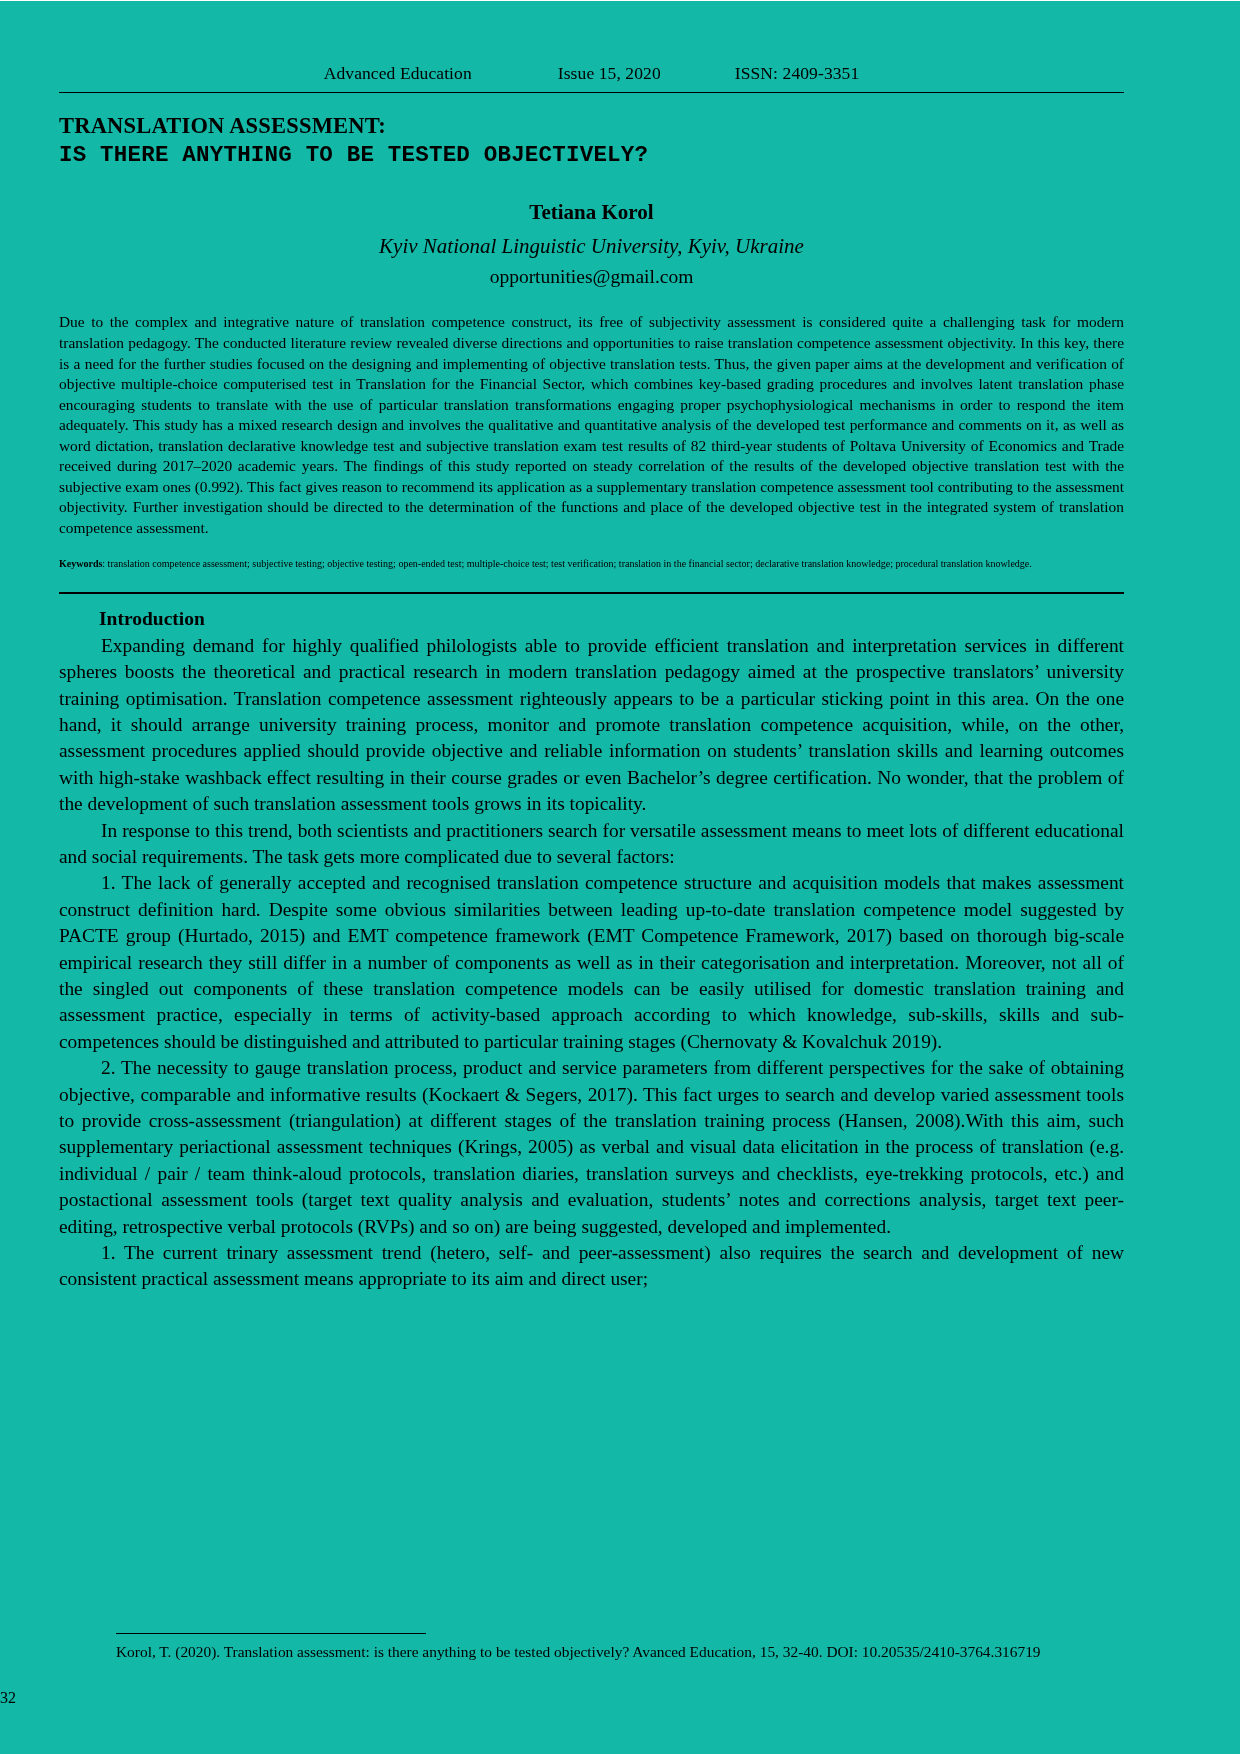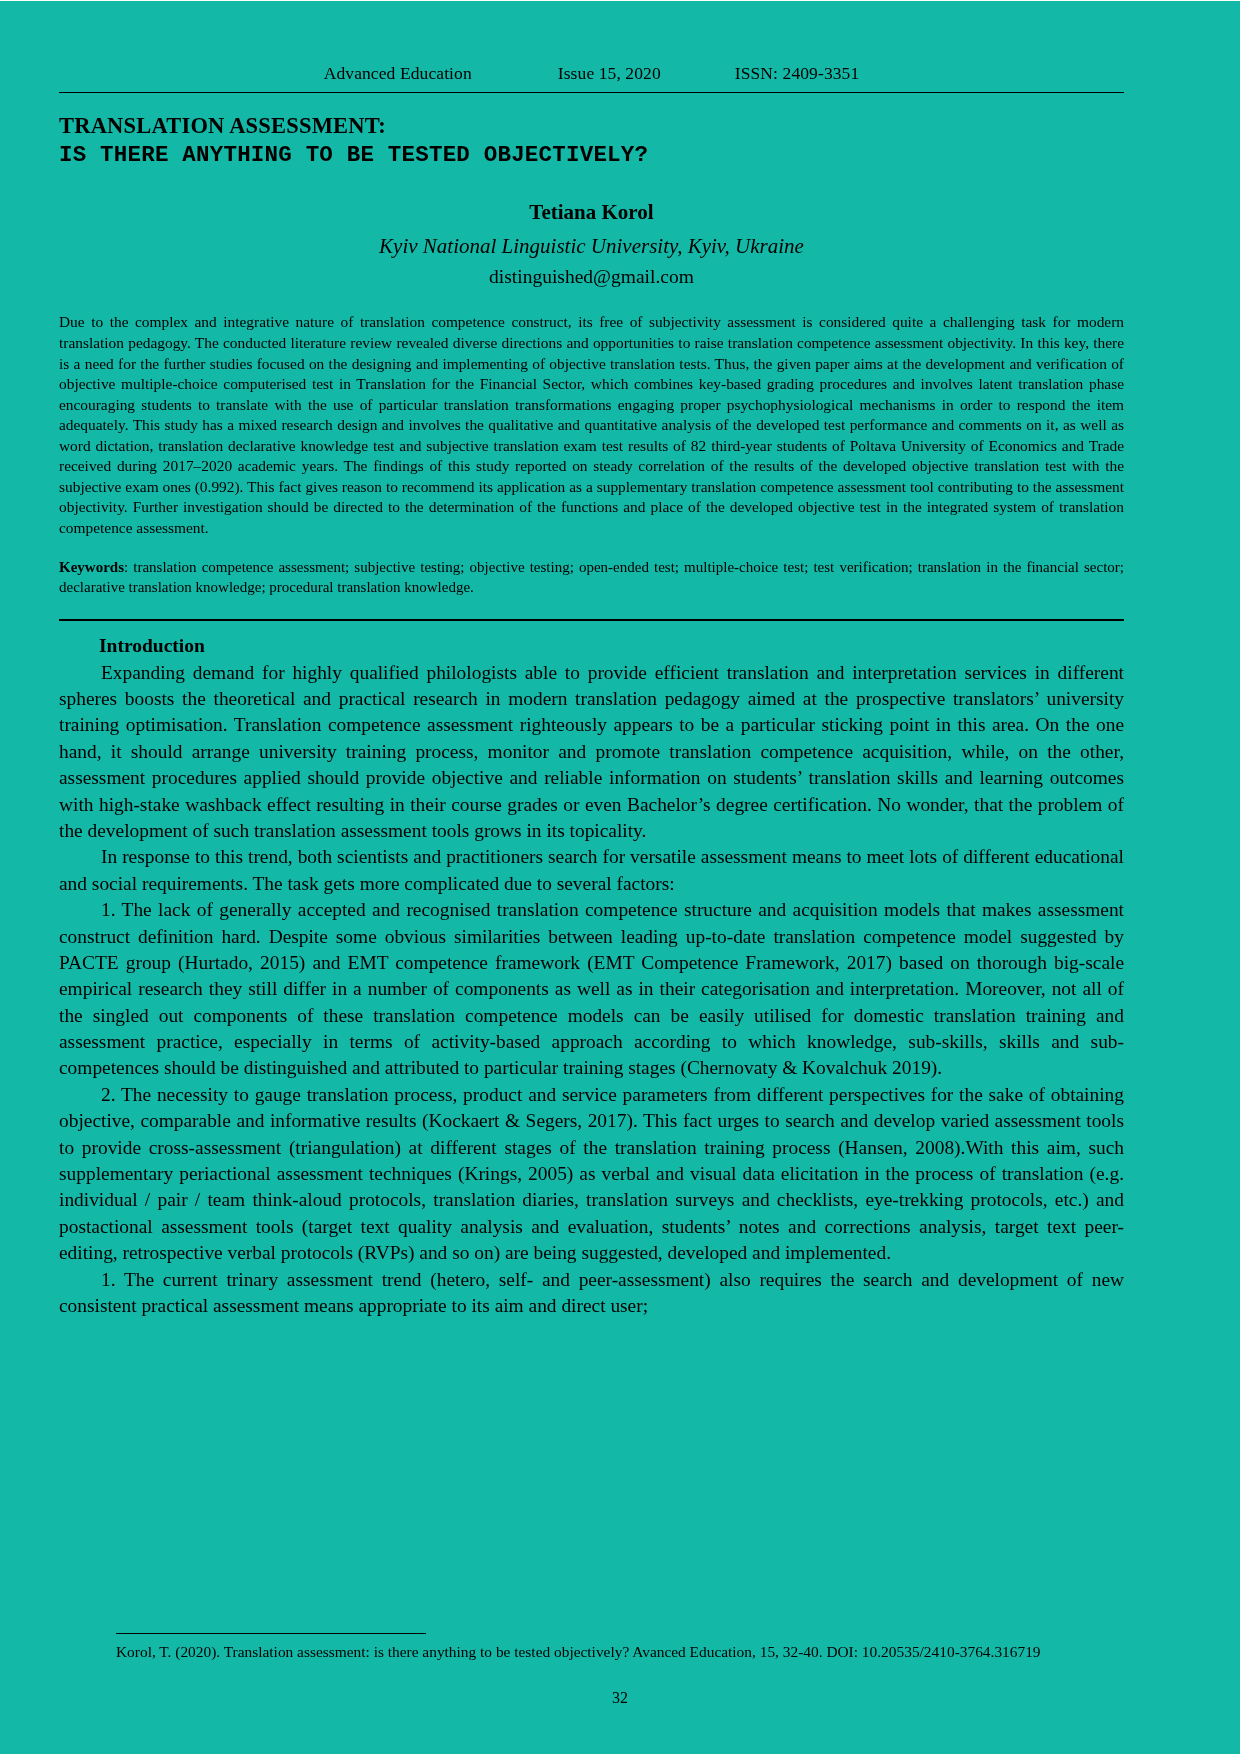--- a/index.html
+++ b/index.html
@@ -66,21 +66,21 @@
 
   
   .abstract {
     margin-top: 24px;
     font-size: 15.4px;
     line-height: 1.335;
     text-align: justify;
   }
   .keywords {
     margin-top: 18px;
-    font-size: 15px;
+    font-size: 10px;
     line-height: 1.335;
     text-align: justify;
   }
   .keywords b { font-weight: bold; }
 
   .rule-thick {
     border: none;
     border-top: 2.2px solid #000;
     margin: 22px 0 0 0;
   }
@@ -117,21 +117,21 @@
   .footnote {
     font-size: 15.4px;
     line-height: 1.34;
     text-align: justify;
   }
   .page-number {
     position: absolute;
     bottom: 48px;
     left: 0;
     right: 0;
-    text-align: center;
+    text-align: left;
     font-size: 16px;
   }
 </style>
 </head>
 <body>
 
 <div class="page">
 
   <div class="runhead">
     <span class="journal">Advanced Education</span>
@@ -139,21 +139,21 @@
     <span class="issn">ISSN: 2409-3351</span>
   </div>
 
   <h1 class="title">
     <span>TRANSLATION ASSESSMENT:</span>
     <span class="line2">IS THERE ANYTHING TO BE TESTED OBJECTIVELY?</span>
   </h1>
 
   <div class="author">Tetiana Korol</div>
   <div class="affil">Kyiv National Linguistic University, Kyiv, Ukraine</div>
-  <div class="email">distinguished@gmail.com</div>
+  <div class="email">opportunities@gmail.com</div>
 
   <div class="abstract">Due to the complex and integrative nature of translation competence construct, its free of subjectivity assessment is considered quite a challenging task for modern translation pedagogy. The conducted literature review revealed diverse directions and opportunities to raise translation competence assessment objectivity. In this key, there is a need for the further studies focused on the designing and implementing of objective translation tests. Thus, the given paper aims at the development and verification of objective multiple-choice computerised test in Translation for the Financial Sector, which combines key-based grading procedures and involves latent translation phase encouraging students to translate with the use of particular translation transformations engaging proper psychophysiological mechanisms in order to respond the item adequately. This study has a mixed research design and involves the qualitative and quantitative analysis of the developed test performance and comments on it, as well as word dictation, translation declarative knowledge test and subjective translation exam test results of 82 third-year students of Poltava University of Economics and Trade received during 2017–2020 academic years. The findings of this study reported on steady correlation of the results of the developed objective translation test with the subjective exam ones (0.992). This fact gives reason to recommend its application as a supplementary translation competence assessment tool contributing to the assessment objectivity. Further investigation should be directed to the determination of the functions and place of the developed objective test in the integrated system of translation competence assessment.</div>
 
   <div class="keywords">
     <b>Keywords</b><span>: translation competence assessment; subjective testing; objective testing; open-ended test; multiple-choice test; test verification; translation in the financial sector; declarative translation knowledge; procedural translation knowledge.</span>
   </div>
 
   <hr class="rule-thick">
 
   <div class="section-head">Introduction</div>

